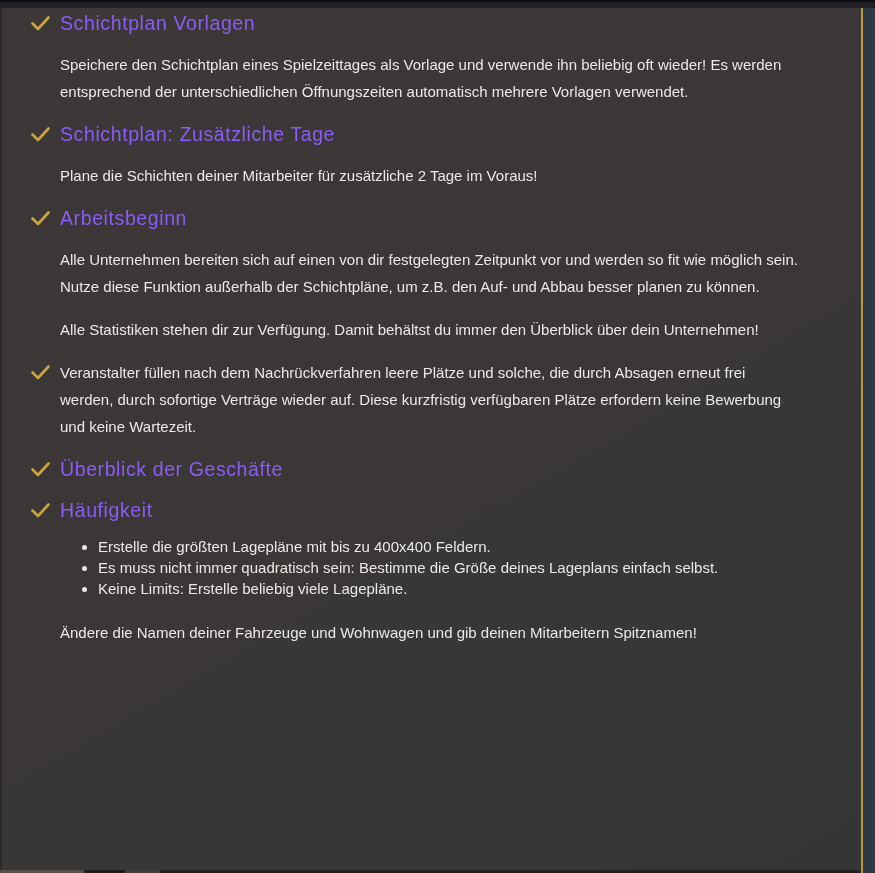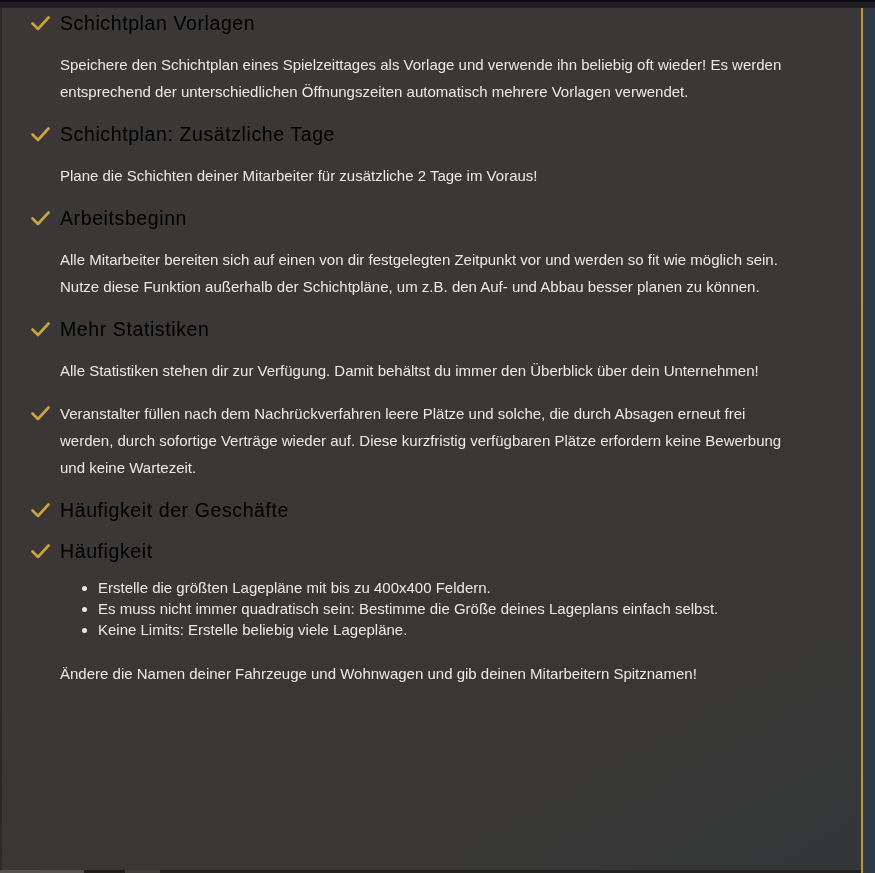--- a/index.html
+++ b/index.html
@@ -80,21 +80,21 @@
     overflow: hidden;
   }
 
   .feature h2 {
     position: relative;
     margin: 0 0 14px 0;
     font-size: 19.5px;
     line-height: 27px;
     font-weight: 400;
     letter-spacing: 0.6px;
-    color: #000000;
+    color: #8b5cf6;
   }
   .check {
     position: absolute;
     left: -29px;
     top: 6px;
     width: 19px;
     height: 16px;
   }
   .check svg { display: block; }
 
@@ -166,34 +166,26 @@
   <section class="feature">
     <h2>
       <span class="check">
         <svg width="19" height="16" viewBox="0 0 19 16">
             <path d="M1.5 7.5 L7 13 L17.5 1.5" fill="none" stroke="#cda53f" stroke-width="2.6" stroke-linecap="round" stroke-linejoin="round"></path>
           </svg>
       </span>
       <span>Arbeitsbeginn</span>
     </h2>
     <p>
-      <span class="ln">Alle Mitarbeiter bereiten sich auf einen von dir festgelegten Zeitpunkt vor und werden so fit wie möglich sein.</span>
+      <span class="ln">Alle Unternehmen bereiten sich auf einen von dir festgelegten Zeitpunkt vor und werden so fit wie möglich sein.</span>
       <span class="ln">Nutze diese Funktion außerhalb der Schichtpläne, um z.B. den Auf- und Abbau besser planen zu können.</span>
     </p>
   </section>
 
   <section class="feature">
-    <h2>
-      <span class="check">
-        <svg width="19" height="16" viewBox="0 0 19 16">
-            <path d="M1.5 7.5 L7 13 L17.5 1.5" fill="none" stroke="#cda53f" stroke-width="2.6" stroke-linecap="round" stroke-linejoin="round"></path>
-          </svg>
-      </span>
-      <span>Mehr Statistiken</span>
-    </h2>
     <p>
       <span class="ln">Alle Statistiken stehen dir zur Verfügung. Damit behältst du immer den Überblick über dein Unternehmen!</span>
     </p>
   </section>
 
   <section class="feature">
     <h2>
       <span class="check">
         <svg width="19" height="16" viewBox="0 0 19 16">
             <path d="M1.5 7.5 L7 13 L17.5 1.5" fill="none" stroke="#cda53f" stroke-width="2.6" stroke-linecap="round" stroke-linejoin="round"></path>
@@ -207,21 +199,21 @@
     </p>
   </section>
 
   <section class="feature">
     <h2>
       <span class="check">
         <svg width="19" height="16" viewBox="0 0 19 16">
             <path d="M1.5 7.5 L7 13 L17.5 1.5" fill="none" stroke="#cda53f" stroke-width="2.6" stroke-linecap="round" stroke-linejoin="round"></path>
           </svg>
       </span>
-      <span>Häufigkeit der Geschäfte</span>
+      <span>Überblick der Geschäfte</span>
     </h2>
   </section>
 
   <section class="feature">
     <h2>
       <span class="check">
         <svg width="19" height="16" viewBox="0 0 19 16">
             <path d="M1.5 7.5 L7 13 L17.5 1.5" fill="none" stroke="#cda53f" stroke-width="2.6" stroke-linecap="round" stroke-linejoin="round"></path>
           </svg>
       </span>

